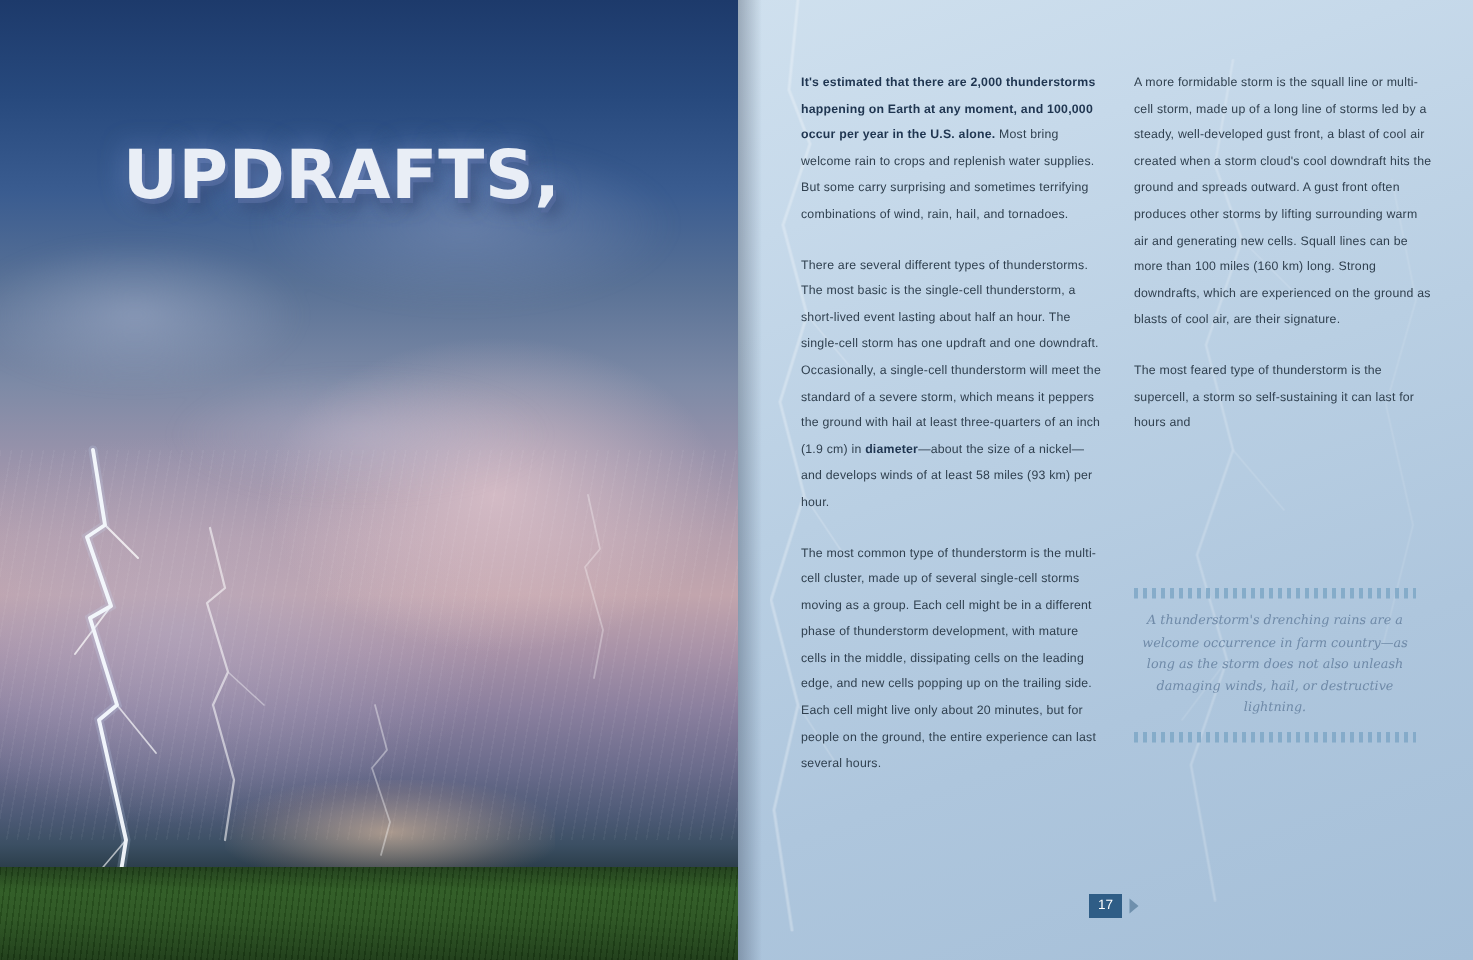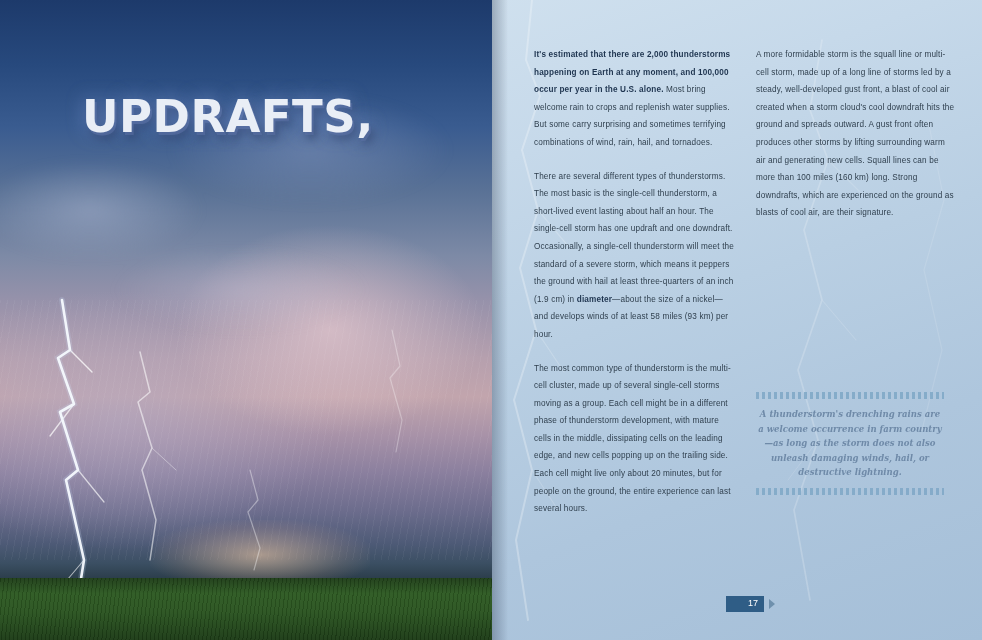--- a/index.html
+++ b/index.html
@@ -160,38 +160,37 @@
   .pq-rule.top { margin-bottom: 8px; }
   .pq-rule.bottom { margin-top: 8px; }
   .pq-text {
     font-family: "DejaVu Serif", serif;
     font-style: italic;
     font-size: 8.5px;
     line-height: 14.5px;
     color: #6f8aa8;
     text-align: center;
     width: 188px;
-    font-weight: bold;
   }
 
   .folio {
     position: absolute;
     left: 234px;
     top: 596px;
     z-index: 6;
     display: flex;
     align-items: center;
     gap: 5px;
   }
   .folio-num {
     background: #2f5d86;
     color: #ffffff;
     font-size: 9px;
     font-weight: normal;
-    padding: 3px 6px 4px 22px;
+    padding: 3px 6px 4px 6px;
     line-height: 1;
     text-align: center;
   }
   .folio-tick {
     width: 0; height: 0;
     border-top: 5px solid transparent;
     border-bottom: 5px solid transparent;
     border-left: 6px solid #6f90ad;
   }
   .gutter-shadow {
@@ -267,20 +266,21 @@
     <div class="columns">
 
       <div class="col c1">
         <p><b>It's estimated that there are 2,000 thunderstorms happening on Earth at any moment, and 100,000 occur per year in the U.S. alone.</b><span> Most bring welcome rain to crops and replenish water supplies. But some carry surprising and sometimes terrifying combinations of wind, rain, hail, and tornadoes.</span></p>
         <p><span>There are several different types of thunderstorms. The most basic is the single-cell thunderstorm, a short-lived event lasting about half an hour. The single-cell storm has one updraft and one downdraft. Occasionally, a single-cell thunderstorm will meet the standard of a severe storm, which means it peppers the ground with hail at least three-quarters of an inch (1.9 cm) in </span><b>diameter</b><span>—about the size of a nickel—and develops winds of at least 58 miles (93 km) per hour.</span></p>
         <p>The most common type of thunderstorm is the multi-cell cluster, made up of several single-cell storms moving as a group. Each cell might be in a different phase of thunderstorm development, with mature cells in the middle, dissipating cells on the leading edge, and new cells popping up on the trailing side. Each cell might live only about 20 minutes, but for people on the ground, the entire experience can last several hours.</p>
       </div>
 
       <div class="col c2">
         <p>A more formidable storm is the squall line or multi-cell storm, made up of a long line of storms led by a steady, well-developed gust front, a blast of cool air created when a storm cloud's cool downdraft hits the ground and spreads outward. A gust front often produces other storms by lifting surrounding warm air and generating new cells. Squall lines can be more than 100 miles (160 km) long. Strong downdrafts, which are experienced on the ground as blasts of cool air, are their signature.</p>
+        <p>The most feared type of thunderstorm is the supercell, a storm so self-sustaining it can last for hours and</p>
       </div>
 
     </div>
 
     <div class="pull-quote">
       <div class="pq-rule top"></div>
       <div class="pq-text">A thunderstorm's drenching rains are a welcome occurrence in farm country—as long as the storm does not also unleash damaging winds, hail, or destructive lightning.</div>
       <div class="pq-rule bottom"></div>
     </div>
 

